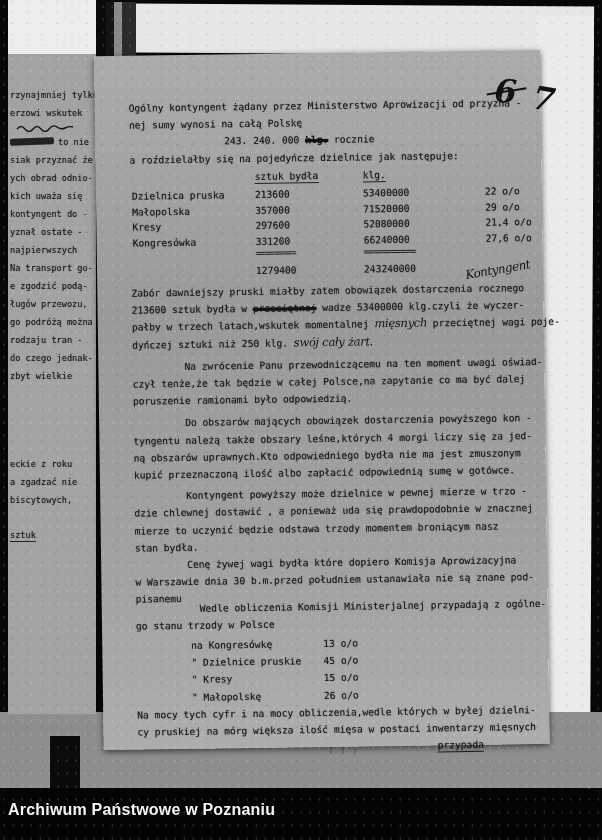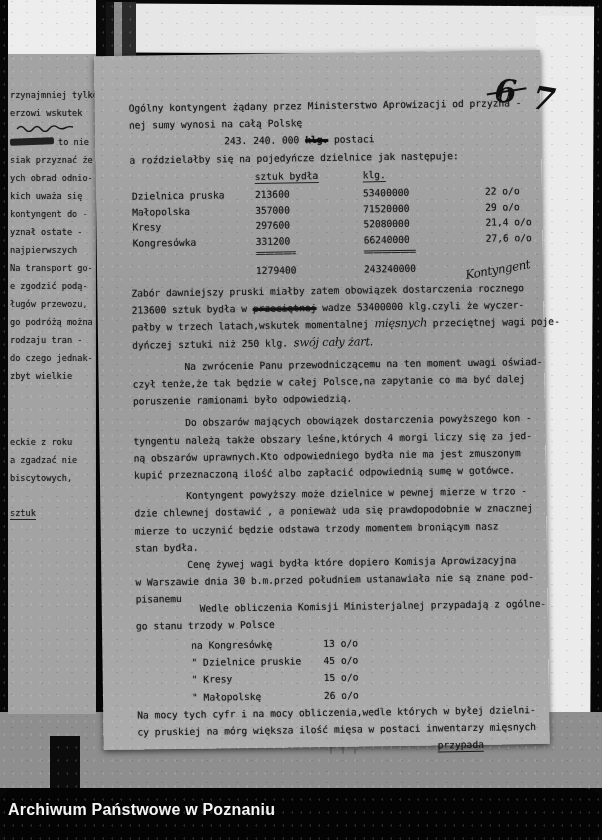--- a/index.html
+++ b/index.html
@@ -18,21 +18,21 @@
   .bottom-band{position:absolute;left:0;top:712px;width:602px;height:76px;background:#8e8e8e;}
   .bottom-patch{position:absolute;left:50px;top:736px;width:30px;height:52px;background:#0b0b0b;}
   .ticks{position:absolute;left:330px;top:738px;width:34px;height:16px;opacity:.35;
          background:repeating-linear-gradient(90deg,#444 0 2px,transparent 2px 12px);}
 
   
   .sliver{position:absolute;left:8px;top:0;width:88px;height:714px;background:#a3a3a3;overflow:hidden;}
   .sliver-top{position:absolute;left:0;top:0;width:100%;height:54px;background:#ededed;}
   .sliver-text{position:absolute;left:2px;top:86px;right:0;font-size:8.6px;line-height:18px;
                color:#1c1c1c;white-space:nowrap;text-shadow:0 0 1px rgba(0,0,0,.5);}
-  .sliver-text .gap1{margin-top:48px;}
+  .sliver-text .gap1{margin-top:70px;}
   .sliver-text .gap2{margin-top:17px;}
   .redact{display:inline-block;width:44px;height:7px;background:#222;transform:rotate(-2deg);
           margin-right:4px;border-radius:2px;}
   .squiggle{display:block;margin:2px 0 1px 6px;}
   .ul{border-bottom:1px solid #222;padding-bottom:1px;}
 
   
   .page{position:absolute;left:94px;top:50px;width:446px;height:694px;
         background:linear-gradient(180deg,#ababab,#9a9a9a 38%,#a2a2a2 75%,#adadad);
         transform:rotate(-.8deg);transform-origin:440px 0;box-shadow:0 2px 6px rgba(0,0,0,.6);}
@@ -131,21 +131,21 @@
       <span class="hand pn7">7</span>
     </div>
 
     <div class="hand margin-note">Kontyngent</div>
 
     <div class="content">
 
       <div>Ogólny kontyngent żądany przez Ministerstwo Aprowizacji od przyzna -</div>
       <div>nej sumy wynosi na całą Polskę</div>
       <div class="numline">
-        <span>243. 240. 000 </span><span class="scrib">klg.</span><span> postaci</span>
+        <span>243. 240. 000 </span><span class="scrib">klg.</span><span> rocznie</span>
       </div>
       <div>a roździelałby się na pojedyńcze dzielnice jak następuje:</div>
 
       <div class="ctable">
         <div class="thead">
           <span></span>
           <span><span class="ul">sztuk bydła</span></span>
           <span><span class="ul">klg.</span></span>
           <span></span>
         </div>

